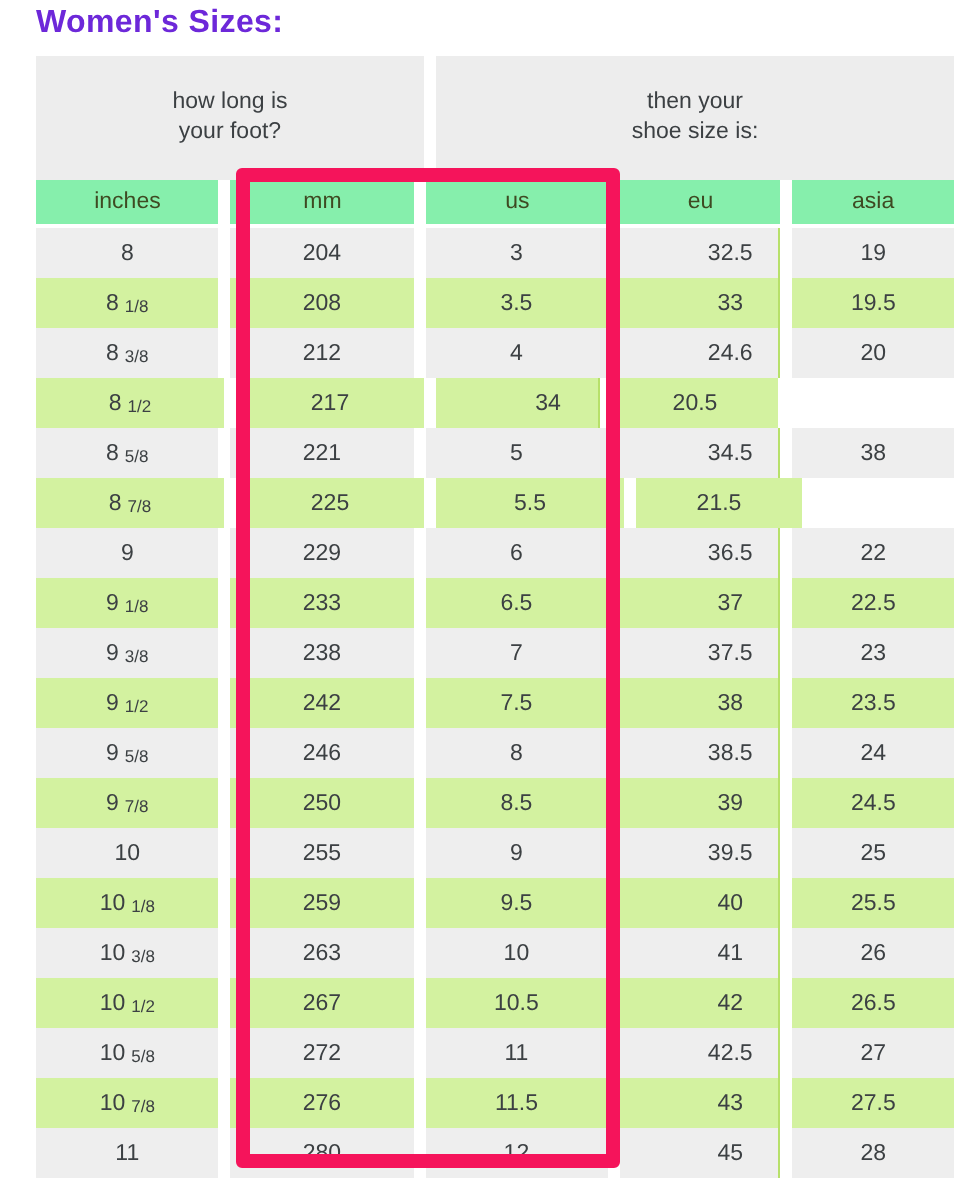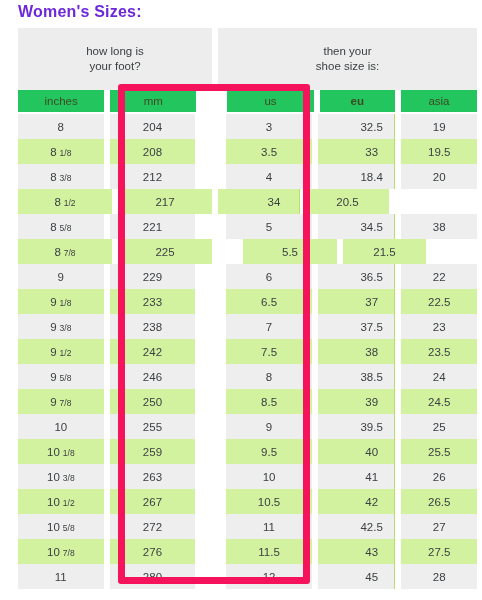--- a/index.html
+++ b/index.html
@@ -67,38 +67,38 @@
   .gcell {
     display: flex;
     align-items: center;
     justify-content: center;
     font-size: 11.5px;
     box-sizing: border-box;
   }
   
   .c0 { width: 94px; }
   .c1 { width: 94px; }
-  .c2 { width: 94px; margin-left: 25px; }
+  .c2 { width: 94px; }
   .c3 { width: 82px; }
   .c4 { width: 83px; }
 
   .hrow { height: 22px; margin-bottom: 2px; }
   .hrow .gcell {
-    background: #22c55e;
+    background: #86efac;
     color: #3e4a22;
     font-size: 11.5px;
   }
 
   .drow { height: 25px; }
   .drow.odd  .gcell { background: #eeeeee; }
   .drow.even .gcell { background: #d3f2a0; }
 
   
   .drow .gcell.c3 { border-right: 1px solid #b7e06a; padding-left: 31px; }
-  .hrow .gcell.c3 { border-right: none; font-weight: bold; }
+  .hrow .gcell.c3 { border-right: none; }
 
   .frac {
     font-size: 8.5px;
     margin-left: 3px;
     position: relative;
     top: 1px;
   }
 
   
   #highlight-box {
@@ -165,21 +165,21 @@
           <div class="gcell c3">33</div>
           <div class="gcell c4">19.5</div>
         </div>
         <div class="grow drow odd">
           <div class="gcell c0">
             <span>8</span>
             <span class="frac">3/8</span>
           </div>
           <div class="gcell c1">212</div>
           <div class="gcell c2">4</div>
-          <div class="gcell c3">18.4</div>
+          <div class="gcell c3">24.6</div>
           <div class="gcell c4">20</div>
         </div>
         <div class="grow drow even">
           <div class="gcell c0">
             <span>8</span>
             <span class="frac">1/2</span>
           </div>
           <div class="gcell c1">217</div>
           <div class="gcell c3">34</div>
           <div class="gcell c4">20.5</div>

